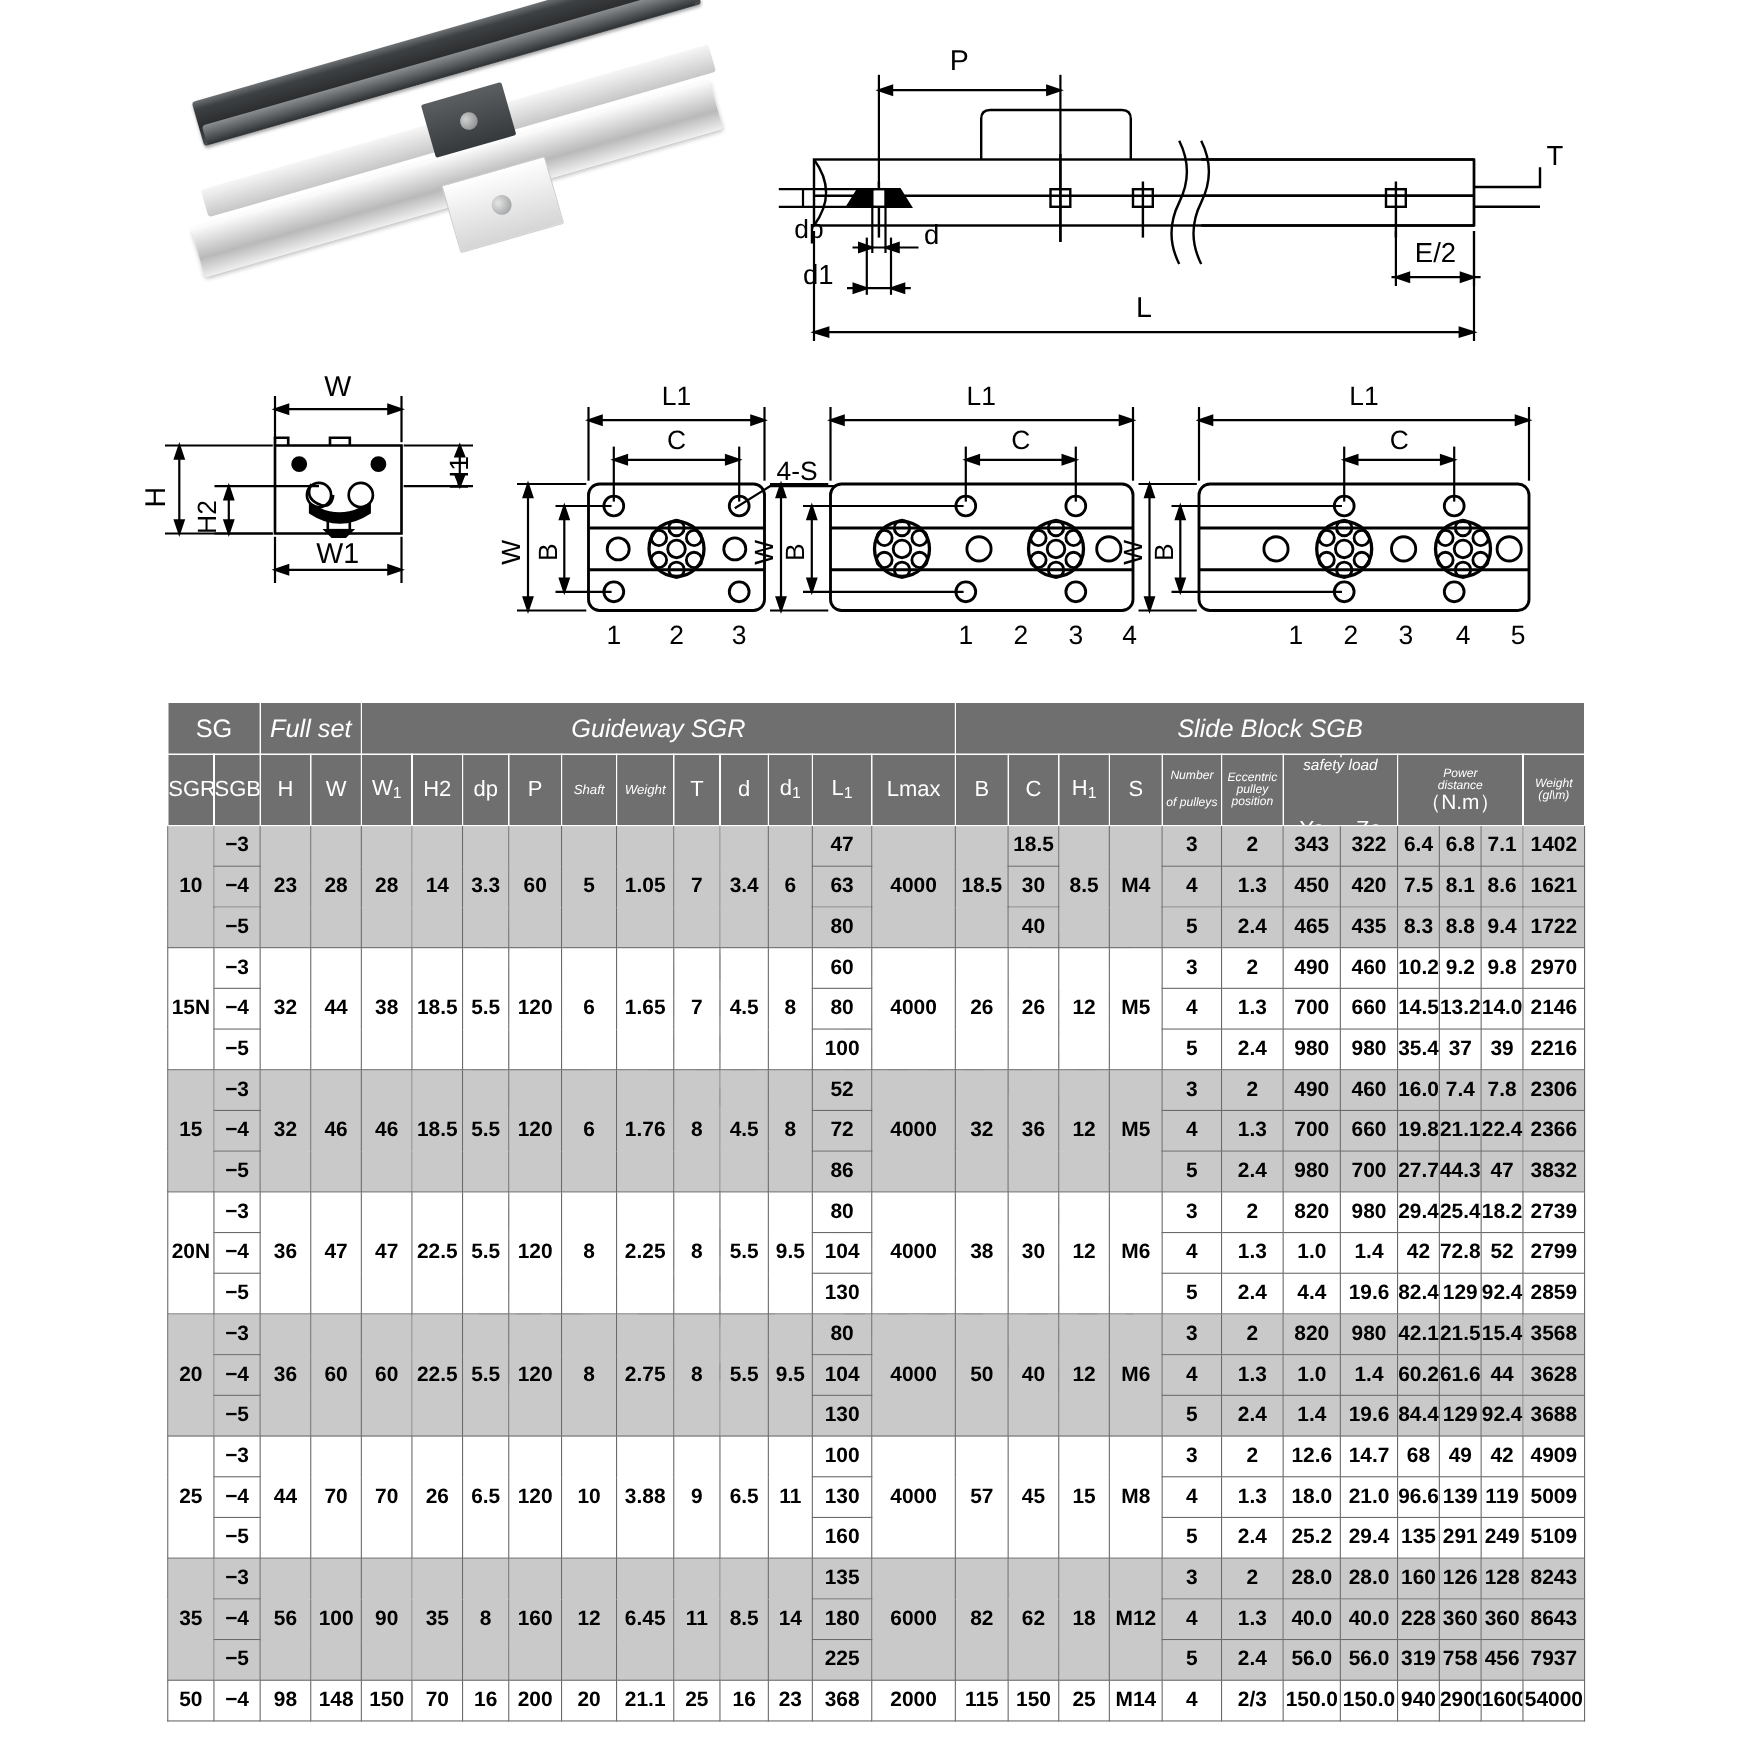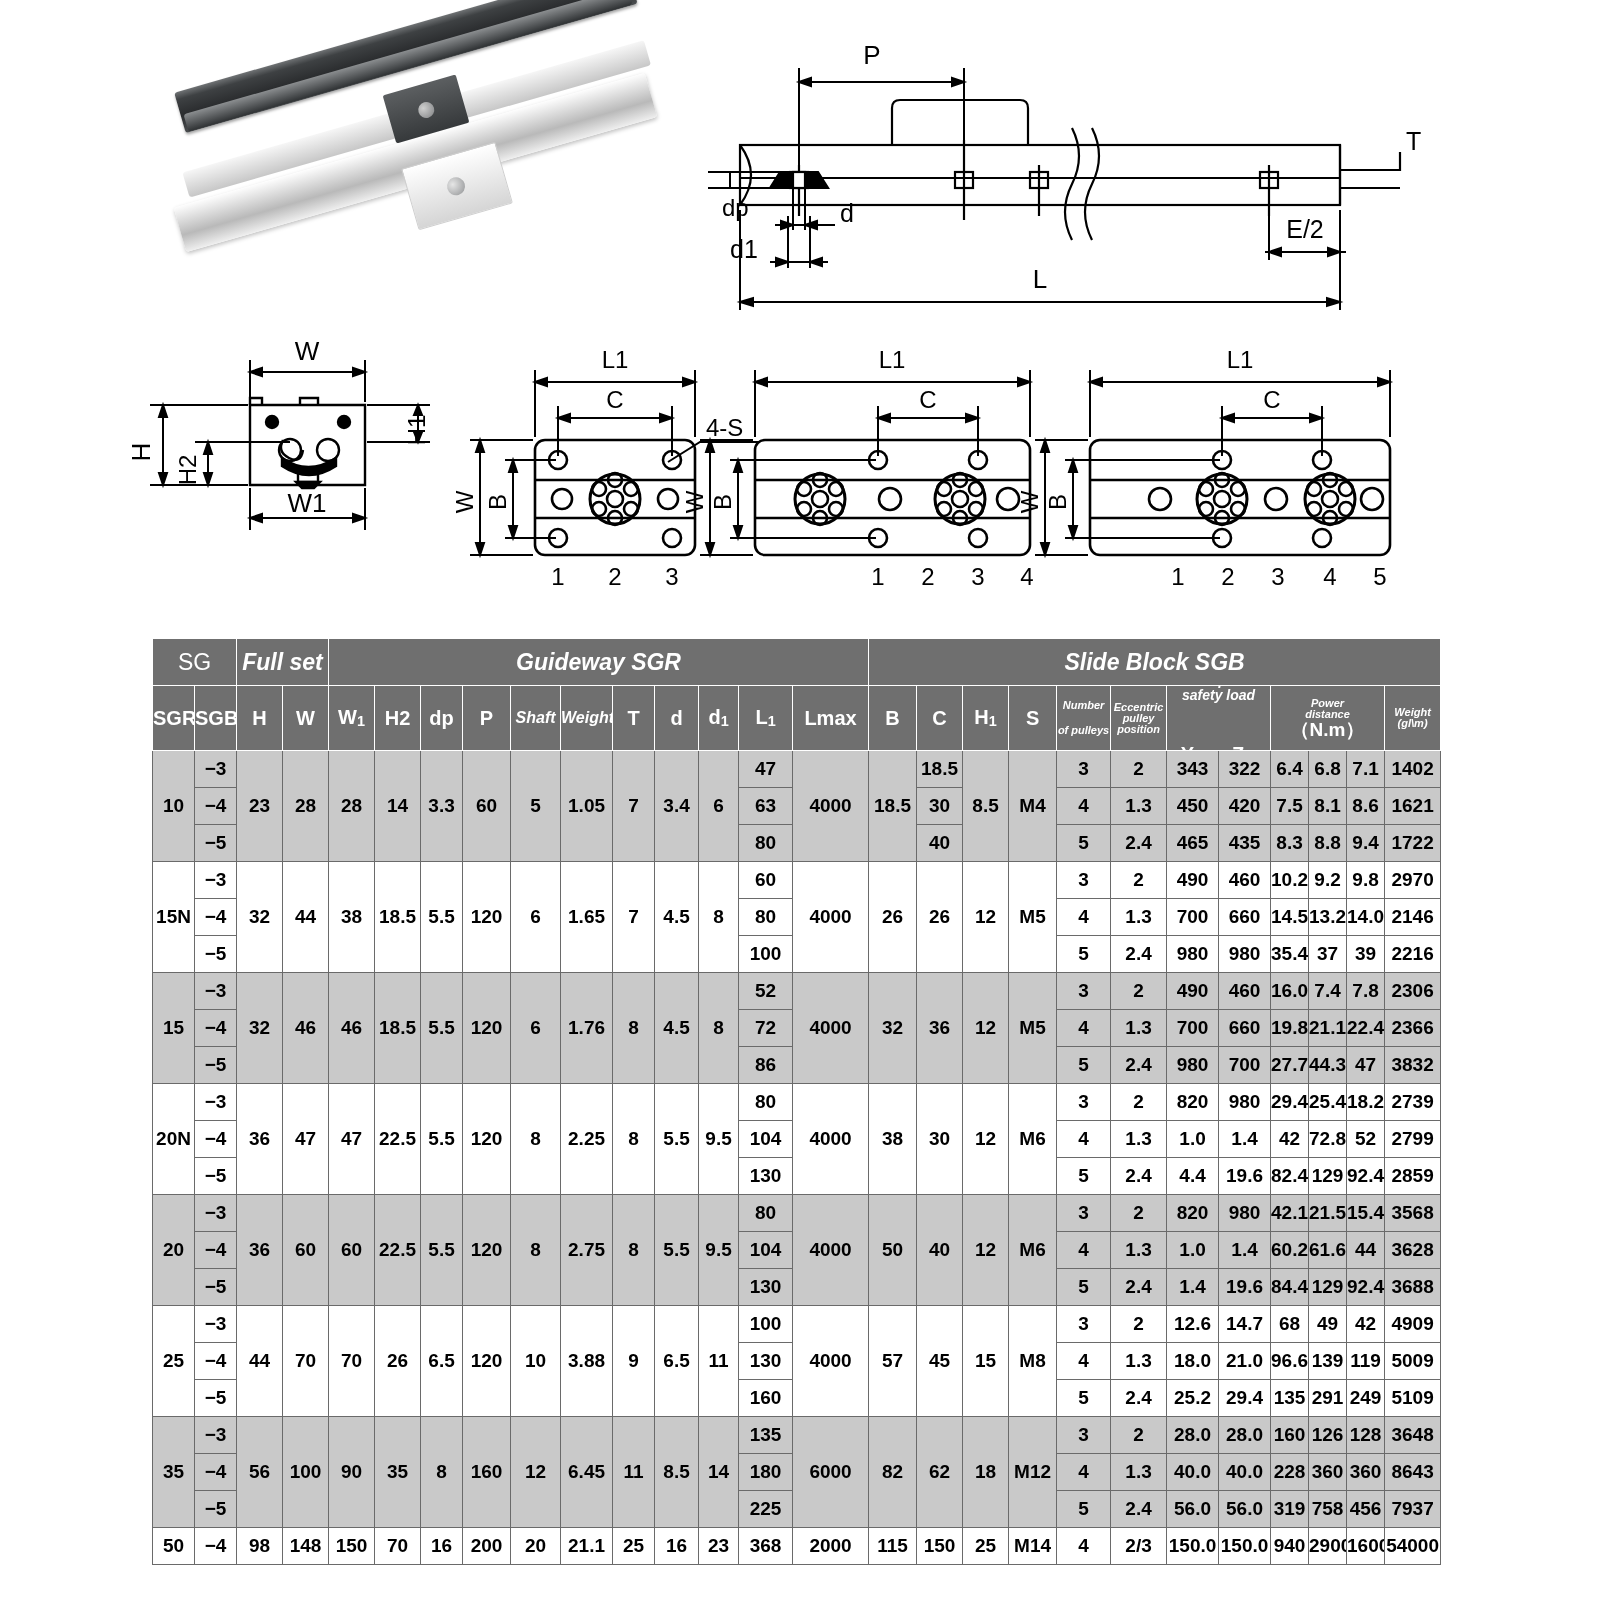--- a/index.html
+++ b/index.html
@@ -81,26 +81,26 @@
     text-align:center;
     vertical-align:middle;
     padding:0;
     line-height:1.05;
     overflow:hidden;
     white-space:nowrap;
   }
   
   .hd{
     background:#6f6f6f;color:#fff;border:1px solid #fff;
-    font-weight:bold;
+    font-weight:normal;
   }
   .hd-grp{height:46px;font-size:23px;font-style:italic;}
   .hd-grp.plain{font-style:normal;font-weight:normal;}
   .hd-col{height:64px;font-size:20px;}
-  .hd-col.sm{font-size:16px;font-style:italic;}
+  .hd-col.sm{font-size:12px;font-style:italic;}
   .hd-col.xs{font-size:11px;font-style:italic;}
 
   
   .band-g td{background:#c9c9c9;}
   .band-w td{background:#ffffff;}
   .band-g td, .band-w td{border:1px solid #5a5a5a;border-width:1px;}
   table.spec tbody td{border:1px solid #6a6a6a;font-size:19px;height:36px;}
 
   .sub{font-size:.72em;vertical-align:-0.15em;}
   .hd-stack{display:block;line-height:1.0;}
@@ -889,21 +889,21 @@
           <td rowspan="3">62</td>
           <td rowspan="3">18</td>
           <td rowspan="3">M12</td>
           <td>3</td>
           <td>2</td>
           <td>28.0</td>
           <td>28.0</td>
           <td>160</td>
           <td>126</td>
           <td>128</td>
-          <td>3648</td>
+          <td>8243</td>
         </tr>
         <tr class="band-g">
           <td>−4</td>
           <td>180</td>
           <td>4</td>
           <td>1.3</td>
           <td>40.0</td>
           <td>40.0</td>
           <td>228</td>
           <td>360</td>

